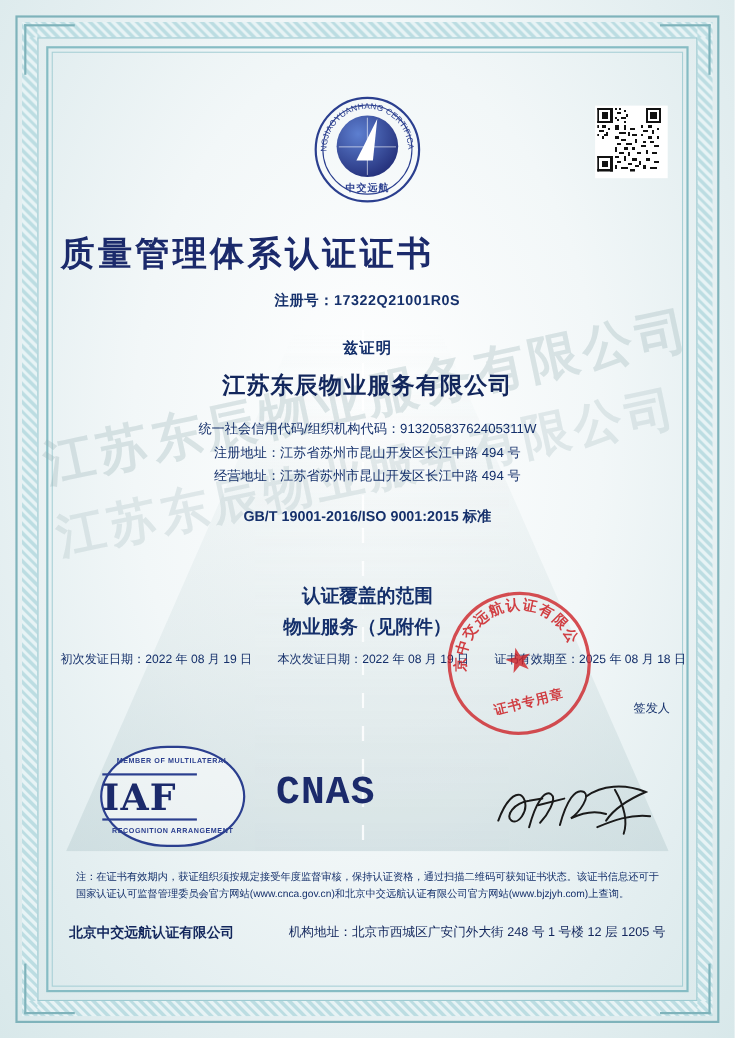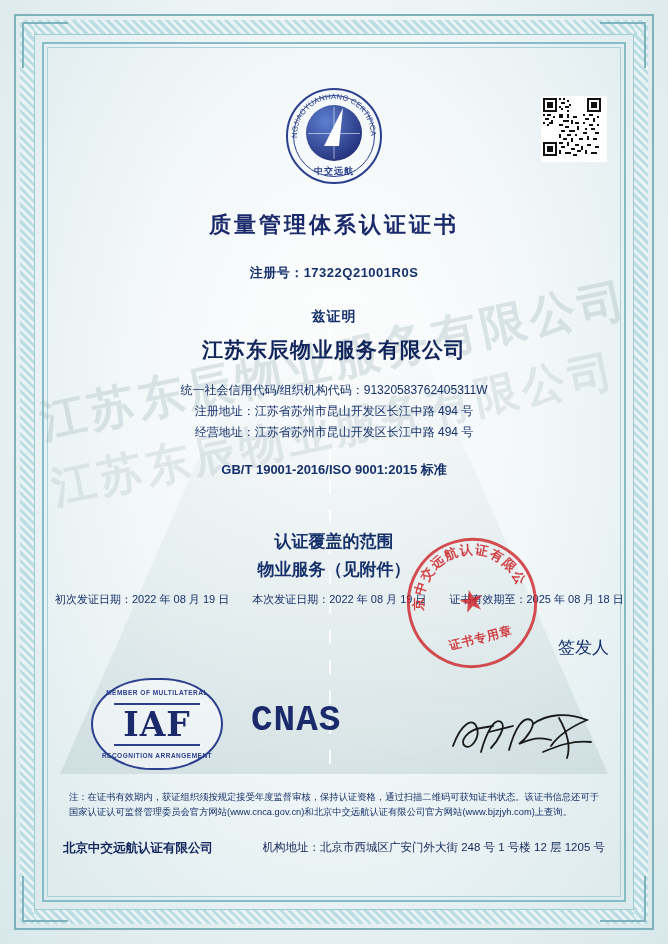--- a/index.html
+++ b/index.html
@@ -191,23 +191,23 @@
     font-size: 9px;
     color: #2b3f8f;
     font-weight: bold;
     letter-spacing: 1px;
   }
 
   
   .doc-title {
     position: absolute;
     left: 0; right: 0; top: 152px;
-    text-align: center;
+    text-align: left;
     font-family: "DejaVu Sans", sans-serif;
-    font-size: 22px;
+    font-size: 31px;
     font-weight: bold;
     color: #1b2a6b;
     letter-spacing: 3px;
   }
   .reg-no {
     position: absolute;
     left: 0; right: 0; top: 206px;
     text-align: center;
     font-size: 13px;
     color: #15306b;
@@ -272,21 +272,21 @@
     font-size: 11px;
     color: #15306b;
     white-space: nowrap;
     gap: 23px;
   }
 
   .signer {
     position: absolute;
     right: 4px;
     top: 578px;
-    font-size: 17px;
+    font-size: 11px;
     color: #15306b;
   }
 
   
   .seal {
     position: absolute;
     left: 352px;
     top: 480px;
     width: 130px;
     height: 130px;
@@ -329,21 +329,21 @@
     left: 0; right: 0; top: 620px;
     height: 100px;
   }
   .iaf {
     position: absolute;
     left: 36px; top: 0;
     width: 128px; height: 88px;
     border-radius: 50%/54%;
     border: 2px solid #2b3f8f;
     background: rgba(255,255,255,.55);
-    display: flex; align-items: center; justify-content: center;
+    display: flex; justify-content: center;
     flex-direction: column;
   }
   .iaf .iaf-top, .iaf .iaf-bottom {
     position: absolute;
     left: 0; right: 0;
     text-align: center;
     font-size: 6.5px;
     font-weight: bold;
     color: #2b3f8f;
     letter-spacing: .5px;

